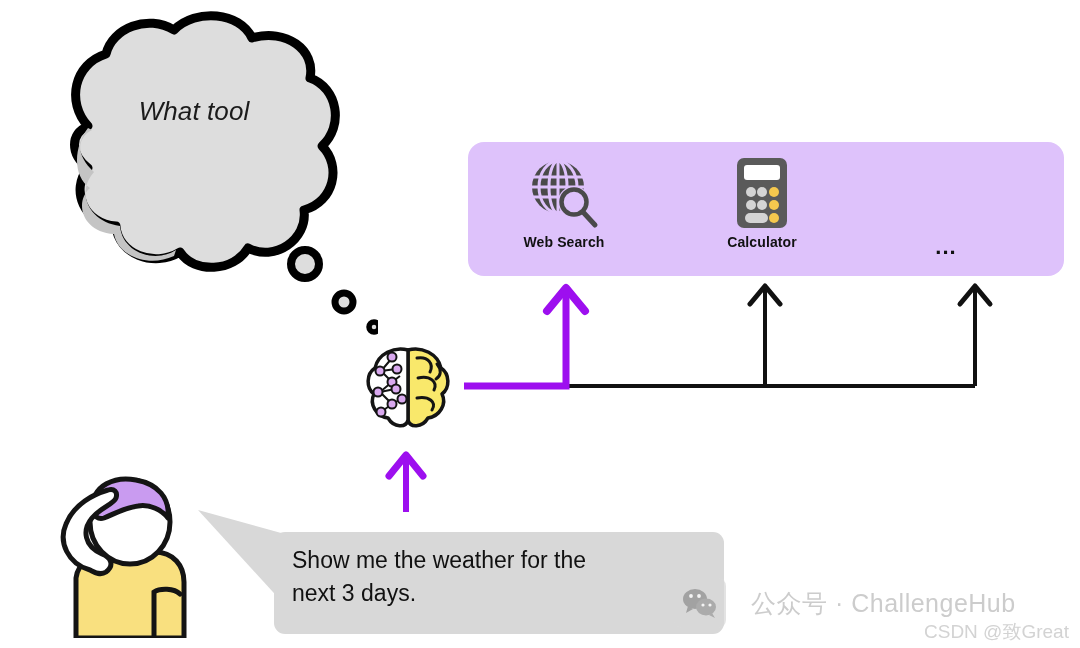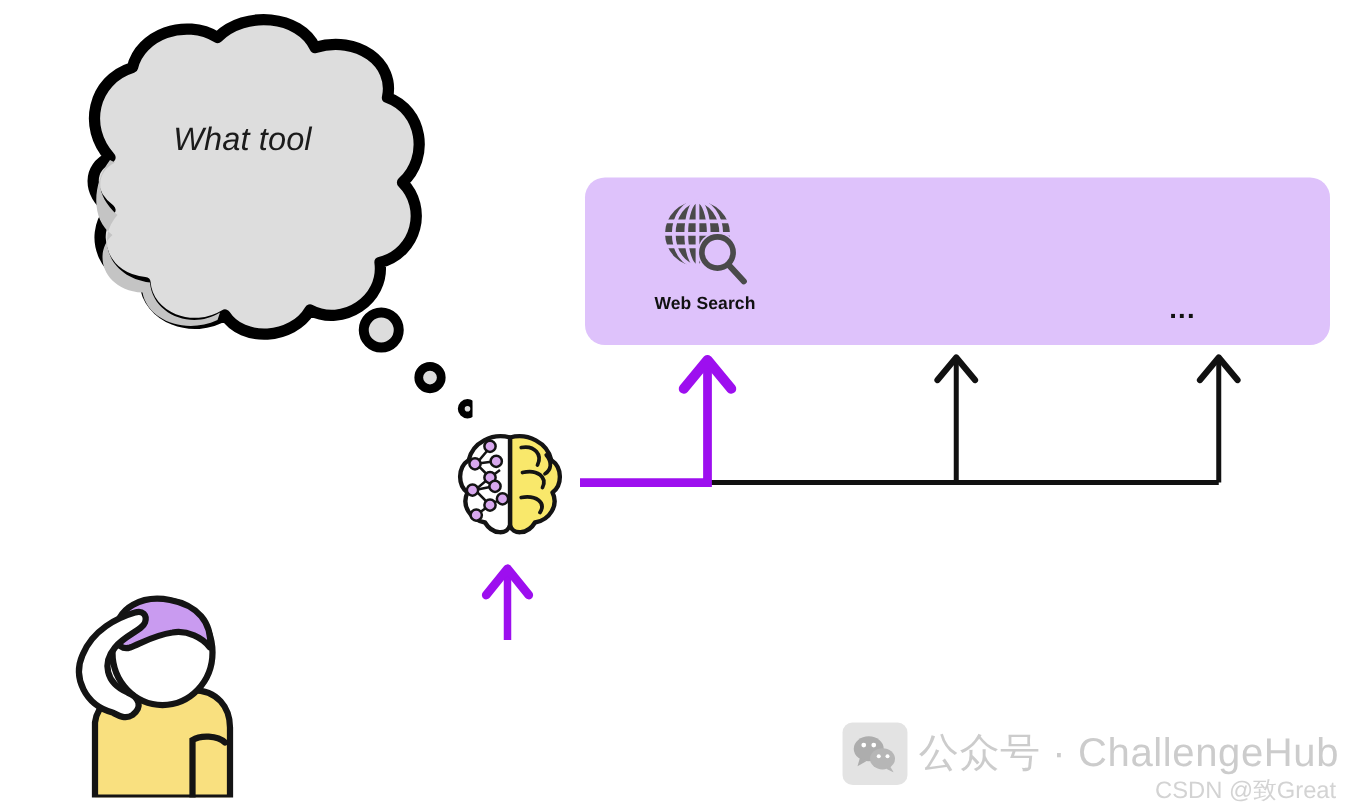--- a/index.html
+++ b/index.html
@@ -145,24 +145,25 @@
   .wechat-badge {
     width: 52px;
     height: 50px;
     background: #d9d9d9;
     border-radius: 8px;
     display: flex;
     align-items: center;
     justify-content: center;
   }
   .wechat-text {
-    font-size: 32px;
+    font-size: 25px;
     color: #b9b9b9;
     letter-spacing: 0.5px;
     white-space: nowrap;
+    margin-left: 16px;
   }
   .csdn-watermark {
     position: absolute;
     left: 924px;
     top: 619px;
     font-size: 19px;
     color: #d3d3d3;
     white-space: nowrap;
   }
 </style>
@@ -237,20 +238,40 @@
           </g>
 
           <circle cx="48" cy="45" r="16" fill="#dec2fb"></circle>
           <circle cx="48" cy="45" r="12.5" fill="none" stroke="#4a4a4a" stroke-width="4.5"></circle>
           <line x1="57" y1="55" x2="69" y2="68" stroke="#4a4a4a" stroke-width="5" stroke-linecap="round"></line>
         </svg>
       </div>
       <div class="tool-label">Web Search</div>
     </div>
 
+    <div class="tool-item calc">
+      <div class="tool-icon">
+        <svg width="54" height="74" viewBox="0 0 54 74">
+          <rect x="2" y="2" width="50" height="70" rx="7" fill="#5a5a5a"></rect>
+          <rect x="9" y="9" width="36" height="15" rx="3" fill="#ffffff"></rect>
+
+          <circle cx="16" cy="36" r="5" fill="#d4d4d4"></circle>
+          <circle cx="27" cy="36" r="5" fill="#d4d4d4"></circle>
+          <circle cx="39" cy="36" r="5" fill="#f5c84e"></circle>
+
+          <circle cx="16" cy="49" r="5" fill="#d4d4d4"></circle>
+          <circle cx="27" cy="49" r="5" fill="#d4d4d4"></circle>
+          <circle cx="39" cy="49" r="5" fill="#f5c84e"></circle>
+
+          <rect x="10" y="57" width="23" height="10" rx="5" fill="#d4d4d4"></rect>
+          <circle cx="39" cy="62" r="5" fill="#f5c84e"></circle>
+        </svg>
+      </div>
+      <div class="tool-label">Calculator</div>
+    </div>
 
     <div class="tool-ellipsis">...</div>
   </div>
 
   <div class="brain-wrap">
     <svg width="92" height="92" viewBox="0 0 92 92">
 
       <path d="M 46 8
                C 60 4, 76 12, 79 26
                C 88 32, 88 46, 80 52
@@ -311,20 +332,32 @@
       <path d="M 62 104 C 40 98, 30 76, 38 58
                C 46 38, 66 28, 80 24
                C 86 22, 90 26, 88 32
                C 86 38, 72 42, 64 52
                C 54 64, 56 80, 74 88
                C 84 92, 86 100, 78 106
                C 72 110, 66 106, 62 104 Z" fill="#ffffff" stroke="#141414" stroke-width="5" stroke-linejoin="round"></path>
     </svg>
   </div>
 
+  <div class="speech-wrap">
+    <svg width="530" height="132" viewBox="0 0 530 132">
+
+      <path d="M 2 4 L 108 120 L 96 30 Z" fill="#d8d8d8"></path>
+
+      <rect x="78" y="26" width="450" height="102" rx="11" fill="#d8d8d8"></rect>
+    </svg>
+    <div class="speech-text">
+      <div>Show me the weather for the</div>
+      <div>next 3 days.</div>
+    </div>
+  </div>
 
   <div class="wechat-watermark">
     <div class="wechat-badge">
       <svg width="36" height="30" viewBox="0 0 36 30">
         <g fill="#8e8e8e">
           <ellipse cx="13" cy="11" rx="12" ry="10"></ellipse>
           <path d="M 6 18 L 4 25 L 11 21 Z"></path>
           <circle cx="9" cy="8" r="1.9" fill="#ffffff"></circle>
           <circle cx="17" cy="8" r="1.9" fill="#ffffff"></circle>
         </g>

